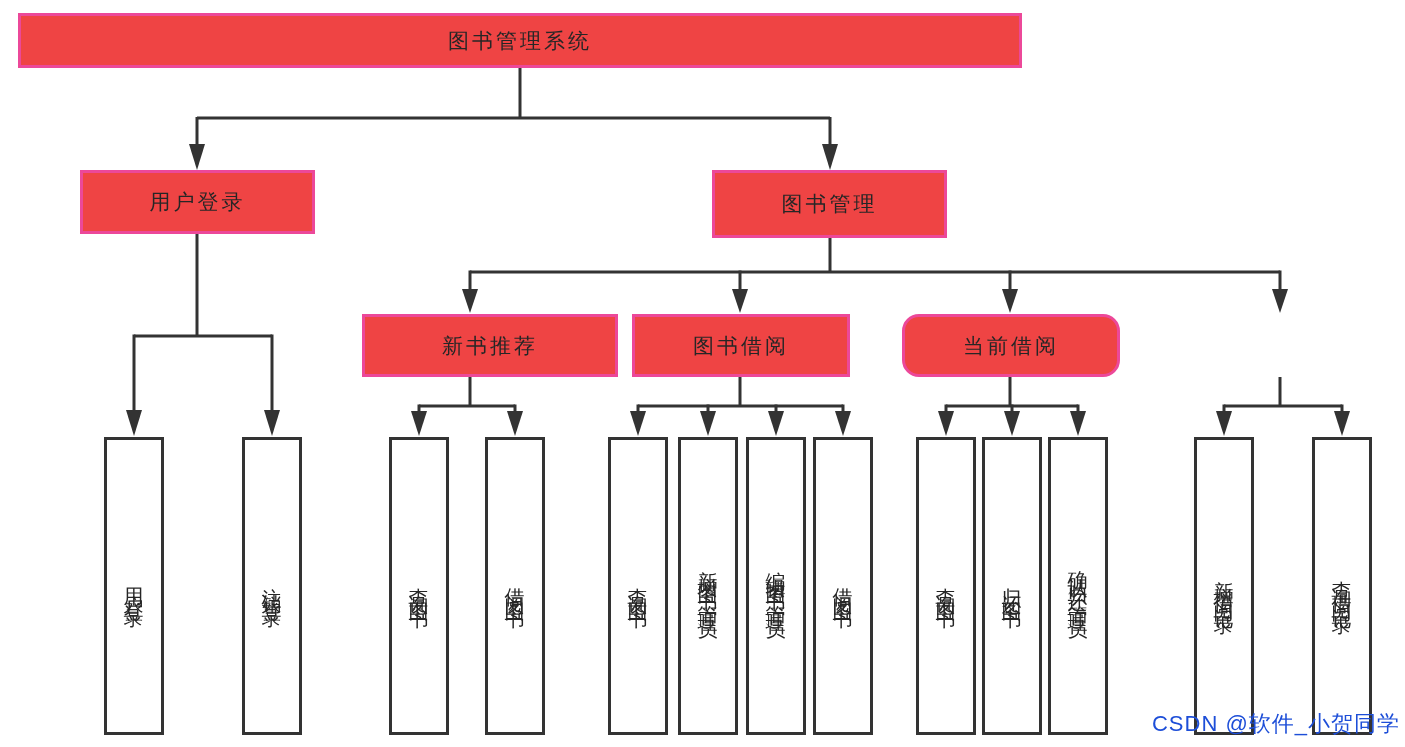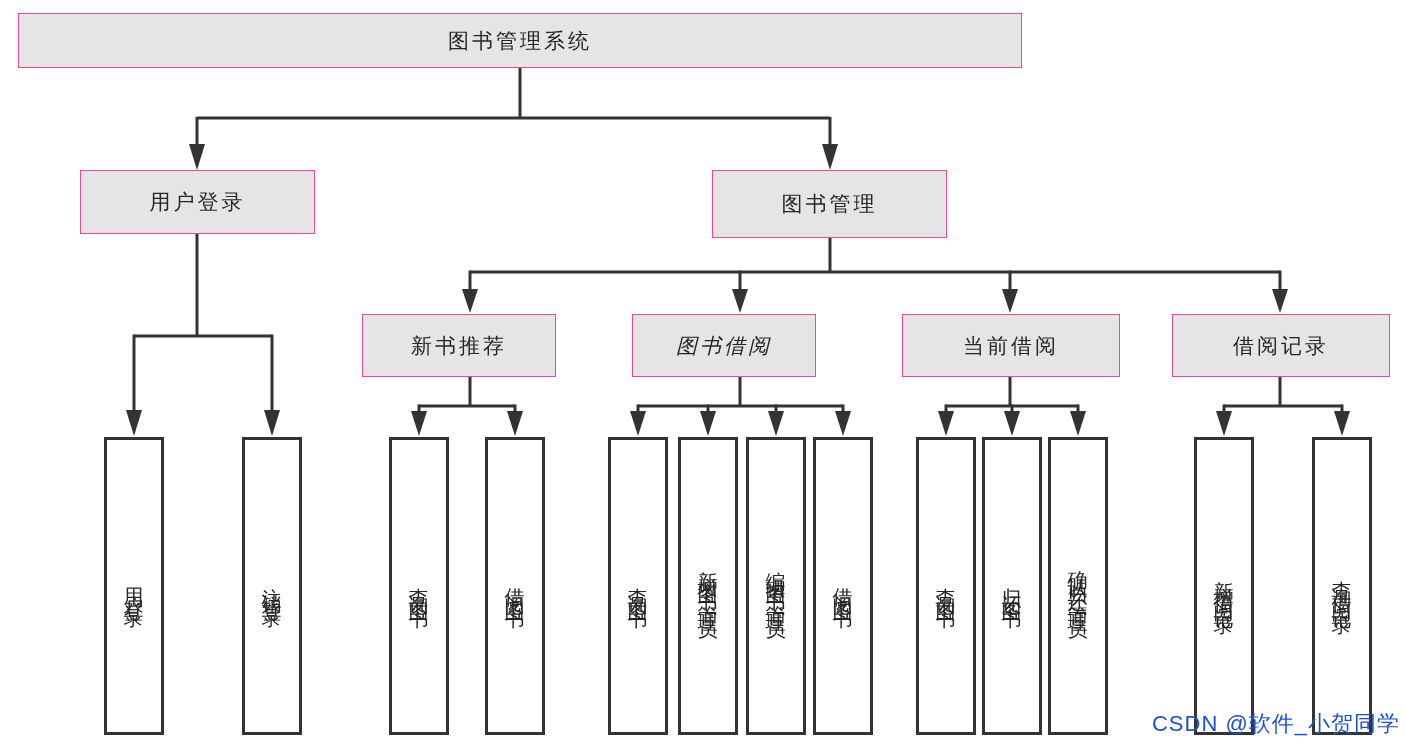--- a/index.html
+++ b/index.html
@@ -18,22 +18,22 @@
   }
   .connectors {
     position: absolute;
     left: 0;
     top: 0;
     z-index: 0;
   }
   .hnode {
     position: absolute;
     box-sizing: border-box;
-    background: #e5e5e5;
-    border: 1px solid #ec4899;
+    background: #ef4444;
+    border: 3px solid #ec4899;
     display: flex;
     align-items: center;
     justify-content: center;
     font-size: 21px;
     letter-spacing: 3px;
     z-index: 1;
     white-space: nowrap;
   }
   .vnode {
     position: absolute;
@@ -50,23 +50,23 @@
   }
   .vtext {
     writing-mode: vertical-rl;
     font-size: 20px;
     letter-spacing: 7px;
     line-height: 1.1;
   }
   .root-box   { left: 18px;  top: 13px;  width: 1004px; height: 55px; }
   .n-login    { left: 80px;  top: 170px; width: 235px;  height: 64px; }
   .n-bookmgr  { left: 712px; top: 170px; width: 235px;  height: 68px; }
-  .n-newrec   { left: 362px; top: 314px; width: 194px;  height: 63px; align-items: center; }
-  .n-borrow   { left: 632px; top: 314px; width: 184px;  height: 63px; font-style: italic; }
-  .n-current  { left: 902px; top: 314px; width: 218px;  height: 63px; }
+  .n-newrec   { left: 362px; top: 314px; width: 256px;  height: 63px; align-items: center; }
+  .n-borrow   { left: 632px; top: 314px; width: 218px;  height: 63px; }
+  .n-current  { left: 902px; top: 314px; width: 218px;  height: 63px; border-radius: 17px; }
   .n-records  { left: 1172px; top: 314px; width: 218px; height: 63px; }
   .lf-1  { left: 104px;  }
   .lf-2  { left: 242px;  }
   .lf-3  { left: 389px;  }
   .lf-4  { left: 485px;  }
   .lf-5  { left: 608px;  }
   .lf-6  { left: 678px;  }
   .lf-7  { left: 746px;  }
   .lf-8  { left: 813px;  }
   .lf-9  { left: 916px;  }
@@ -172,23 +172,20 @@
 
   <div class="hnode n-newrec">
     <span>新书推荐</span>
   </div>
   <div class="hnode n-borrow">
     <span>图书借阅</span>
   </div>
   <div class="hnode n-current">
     <span>当前借阅</span>
   </div>
-  <div class="hnode n-records">
-    <span>借阅记录</span>
-  </div>
 
   <div class="vnode lf-1">
     <span class="vtext">用户登录</span>
   </div>
   <div class="vnode lf-2">
     <span class="vtext">注销登录</span>
   </div>
 
   <div class="vnode lf-3">
     <span class="vtext">查询图书</span>

